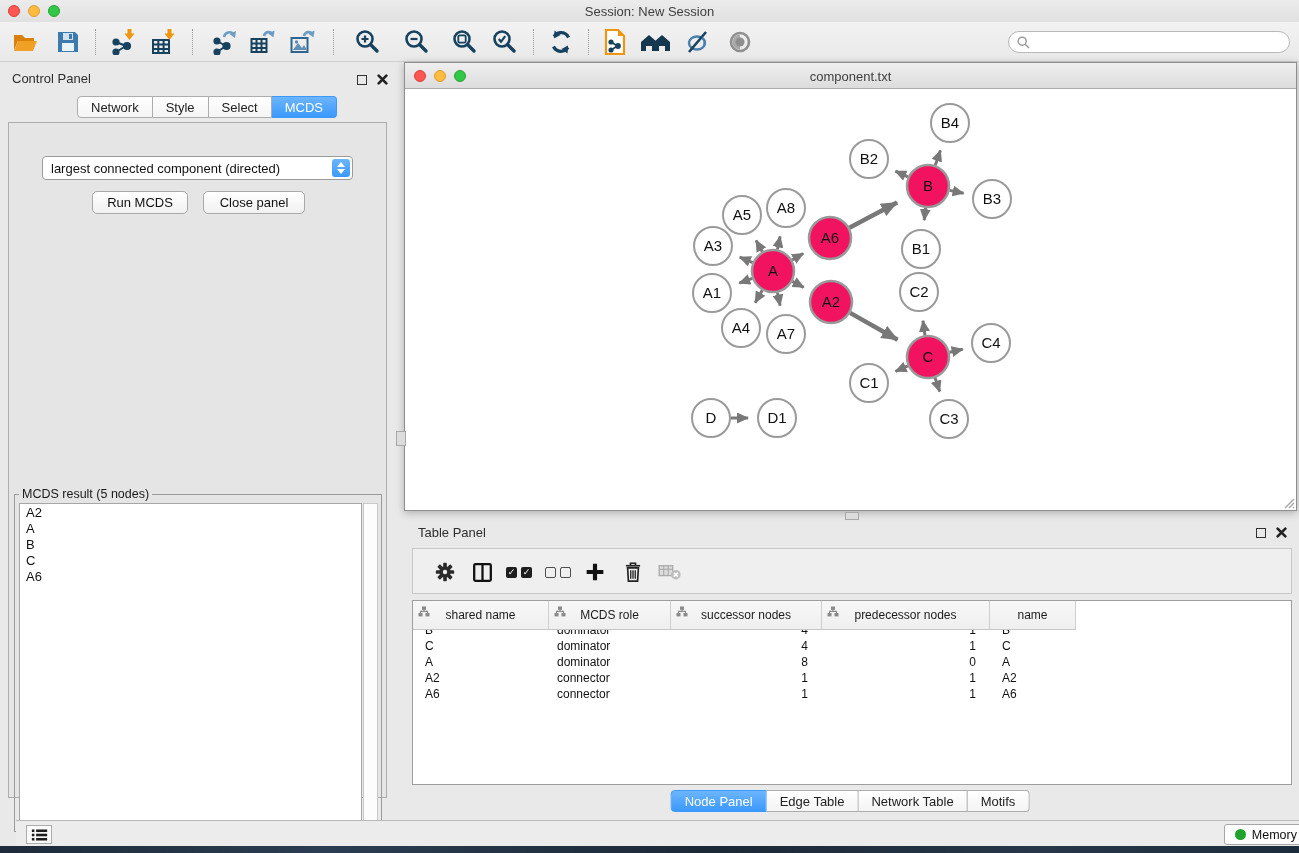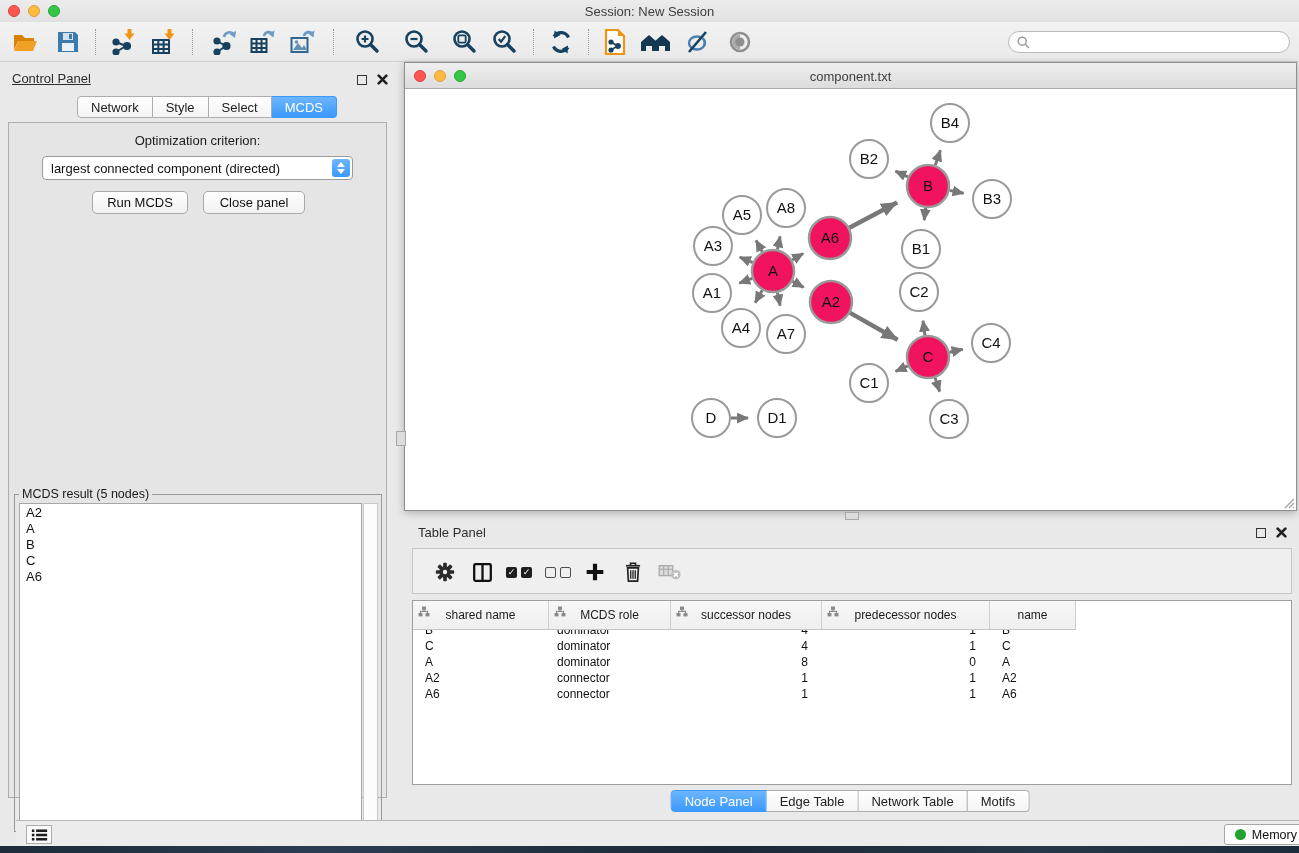--- a/index.html
+++ b/index.html
@@ -23,21 +23,21 @@
   
   .toolbar { left:0; top:22px; width:1299px; height:40px;
     background:linear-gradient(#F2F2F2,#E9E9E9); border-bottom:1px solid #CFCFCF; }
   .tbi { position:absolute; top:6px; width:30px; height:28px; display:flex; align-items:center; justify-content:center; }
   .tb-sep { position:absolute; top:7px; height:26px; width:0; border-left:1px dotted #9A9A9A; }
   .searchbox { position:absolute; left:1008px; top:9px; width:282px; height:22px; background:#FFF;
     border:1px solid #B9B9B9; border-radius:11px; display:flex; align-items:center; padding:0 8px; }
   .searchbox input { border:none; outline:none; flex:1; font-size:12px; margin-left:5px; background:transparent; }
 
   
-  .cp-title { left:12px; top:71px; font-size:13px; color:#2E2E2E;text-decoration:underline; }
+  .cp-title { left:12px; top:71px; font-size:13px; color:#2E2E2E; }
   .panel-btns { display:flex; gap:10px; align-items:center; }
   .float-ico { width:10px; height:10px; border:1.6px solid #333; display:inline-block; }
   .tabs-row { left:77px; top:96px; display:flex; }
   .tab { height:22px; font-size:13px; color:#222; background:linear-gradient(#FFFFFF,#F4F4F4);
     border:1px solid #ADADAD; border-left:none; padding:0 13px; display:flex; align-items:center; }
   .tab:first-child { border-left:1px solid #ADADAD; border-radius:4px 0 0 4px; }
   .tab:last-child { border-radius:0 4px 4px 0; }
   .tab.sel { background:linear-gradient(var(--accent-light),var(--accent)); color:#FFF; border-color:var(--accent); }
   .cp-content { left:8px; top:122px; width:379px; height:676px; background:#E5E5E5; border:1px solid #ADADAD; }
   .opt-label { left:8px; top:133px; width:379px; text-align:center; font-size:13px; color:#1C1C1C; }
@@ -282,21 +282,20 @@
         <path d="M1.5 1.5 L8.5 8.5 M8.5 1.5 L1.5 8.5" stroke="#222" stroke-width="2.4" stroke-linecap="round"></path>
       </svg>
   </div>
   <div class="abs tabs-row" id="cp-tabs">
       <span class="tab">Network</span>
       <span class="tab">Style</span>
       <span class="tab">Select</span>
       <span class="tab sel">MCDS</span>
     </div>
   <div class="abs cp-content"></div>
-  <div class="abs opt-label">Optimization criterion:</div>
   <div class="abs dropdown">
     <span>largest connected component (directed)</span>
     <span class="dd-spin">
         <span class="tri-up"></span>
         <span class="tri-dn"></span>
       </span>
   </div>
   <button class="btn" style="left:92px; top:191px; width:96px;">Run MCDS</button>
   <button class="btn" style="left:203px; top:191px; width:102px;">Close panel</button>
   <fieldset class="abs fieldset">

